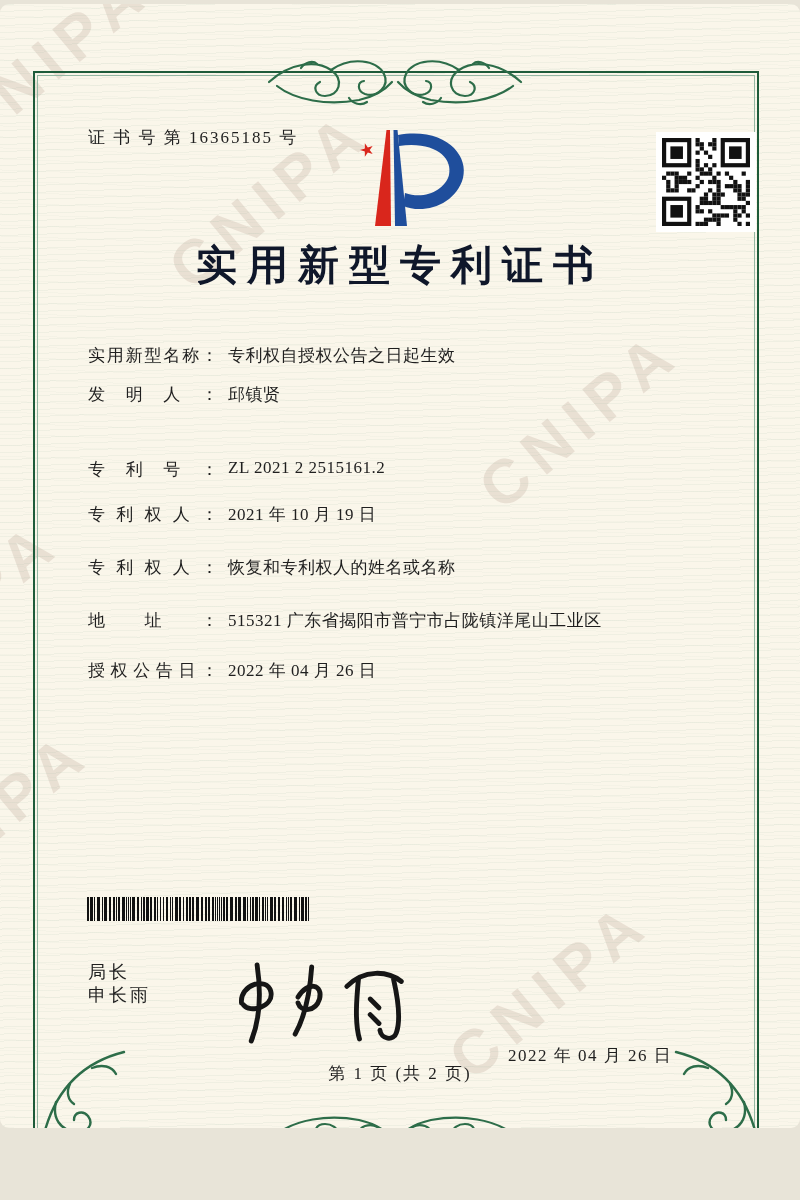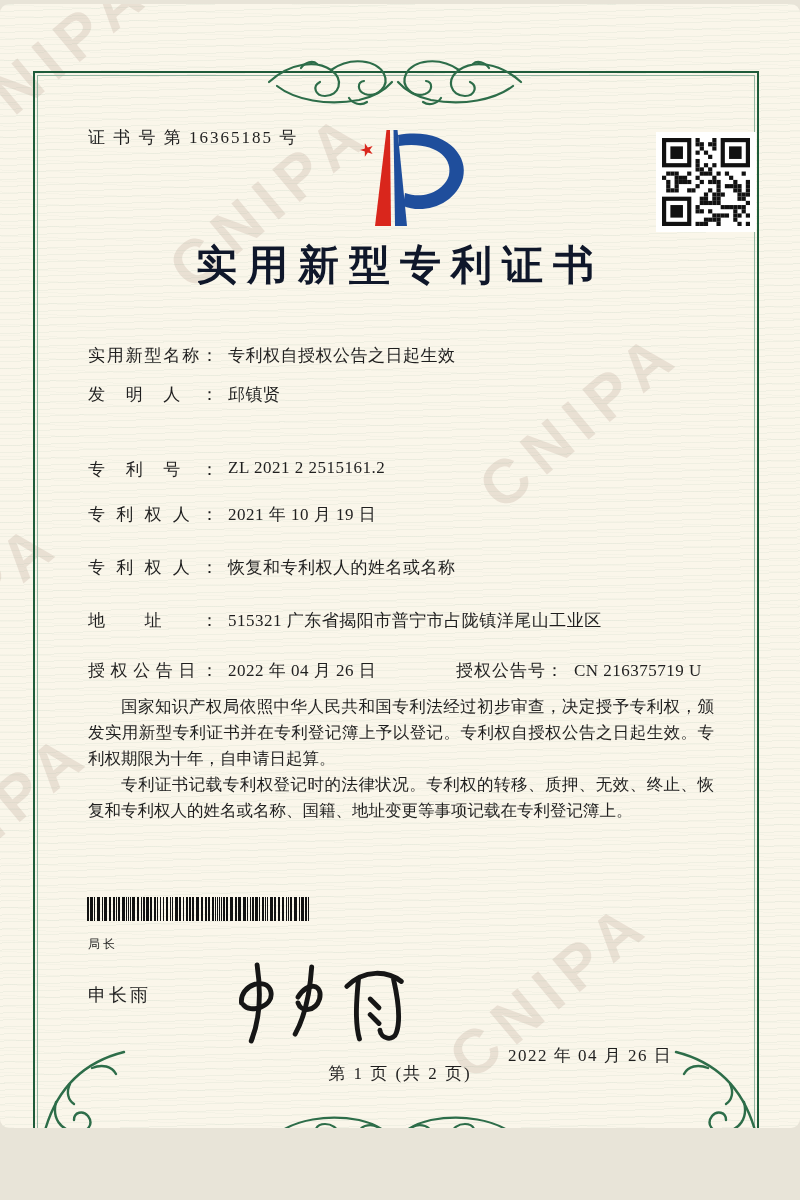--- a/index.html
+++ b/index.html
@@ -41,21 +41,21 @@
   .frow{position:absolute;left:0;white-space:nowrap;}
   .flabel{display:inline-block;width:130px;text-align:justify;text-align-last:justify;vertical-align:top;}
   .fvalue{margin-left:10px;letter-spacing:0.5px;}
   .grant-right{position:absolute;left:368px;top:0;}
   .grant-right .glabel{letter-spacing:1px;}
 
   .paras{position:absolute;left:88px;top:690px;width:626px;font-size:16.5px;line-height:26px;text-align:justify;}
   .paras p{margin:0;text-indent:2em;}
 
   .barcode{position:absolute;left:87px;top:893px;}
-  .sig-title{position:absolute;left:88px;top:932px;font-size:12px;letter-spacing:3px;}
+  .sig-title{position:absolute;left:88px;top:956px;font-size:18px;letter-spacing:3px;}
   .sig-name{position:absolute;left:88px;top:979px;font-size:18px;letter-spacing:3px;}
   .sig-script{position:absolute;left:222px;top:948px;}
   .grant-date-bottom{position:absolute;left:508px;top:1040px;font-size:17px;letter-spacing:1.5px;}
   .page-no{position:absolute;left:0;top:1058px;width:100%;text-align:center;font-size:17px;letter-spacing:2px;}
   .note-box{
     position:absolute;left:50%;top:1132px;transform:translateX(-50%);
     background:#fffdf6;border:1px solid #b9b9a8;padding:10px 21px;
     font-size:14px;letter-spacing:3px;z-index:5;white-space:nowrap;
   }
 </style>
@@ -289,30 +289,23 @@
         <span class="flabel">专利权人：</span><span class="fvalue">2021 年 10 月 19 日</span>
       </div>
       <div class="frow" style="top:212px;">
         <span class="flabel">专利权人：</span><span class="fvalue">恢复和专利权人的姓名或名称</span>
       </div>
       <div class="frow" style="top:265px;">
         <span class="flabel">地址：</span><span class="fvalue">515321 广东省揭阳市普宁市占陇镇洋尾山工业区</span>
       </div>
       <div class="frow" style="top:315px;">
         <span class="flabel">授权公告日：</span><span class="fvalue">2022 年 04 月 26 日</span>
-        <span class="grant-right">
-          <span class="glabel">授权公告号：</span><span class="fvalue">CN 216375719 U</span>
-        </span>
       </div>
     </div>
 
-    <div class="paras">
-      <p>国家知识产权局依照中华人民共和国专利法经过初步审查，决定授予专利权，颁发实用新型专利证书并在专利登记簿上予以登记。专利权自授权公告之日起生效。专利权期限为十年，自申请日起算。</p>
-      <p>专利证书记载专利权登记时的法律状况。专利权的转移、质押、无效、终止、恢复和专利权人的姓名或名称、国籍、地址变更等事项记载在专利登记簿上。</p>
-    </div>
 
     <div class="barcode">
       <svg id="bcsvg" width="224" height="24" viewBox="0 0 224 24">
           <rect x="0" y="0" width="2" height="24" fill="#111"></rect>
           <rect x="3" y="0" width="3" height="24" fill="#111"></rect>
           <rect x="7" y="0" width="1" height="24" fill="#111"></rect>
           <rect x="10" y="0" width="3" height="24" fill="#111"></rect>
           <rect x="15" y="0" width="1" height="24" fill="#111"></rect>
           <rect x="17" y="0" width="3" height="24" fill="#111"></rect>
           <rect x="22" y="0" width="2" height="24" fill="#111"></rect>

